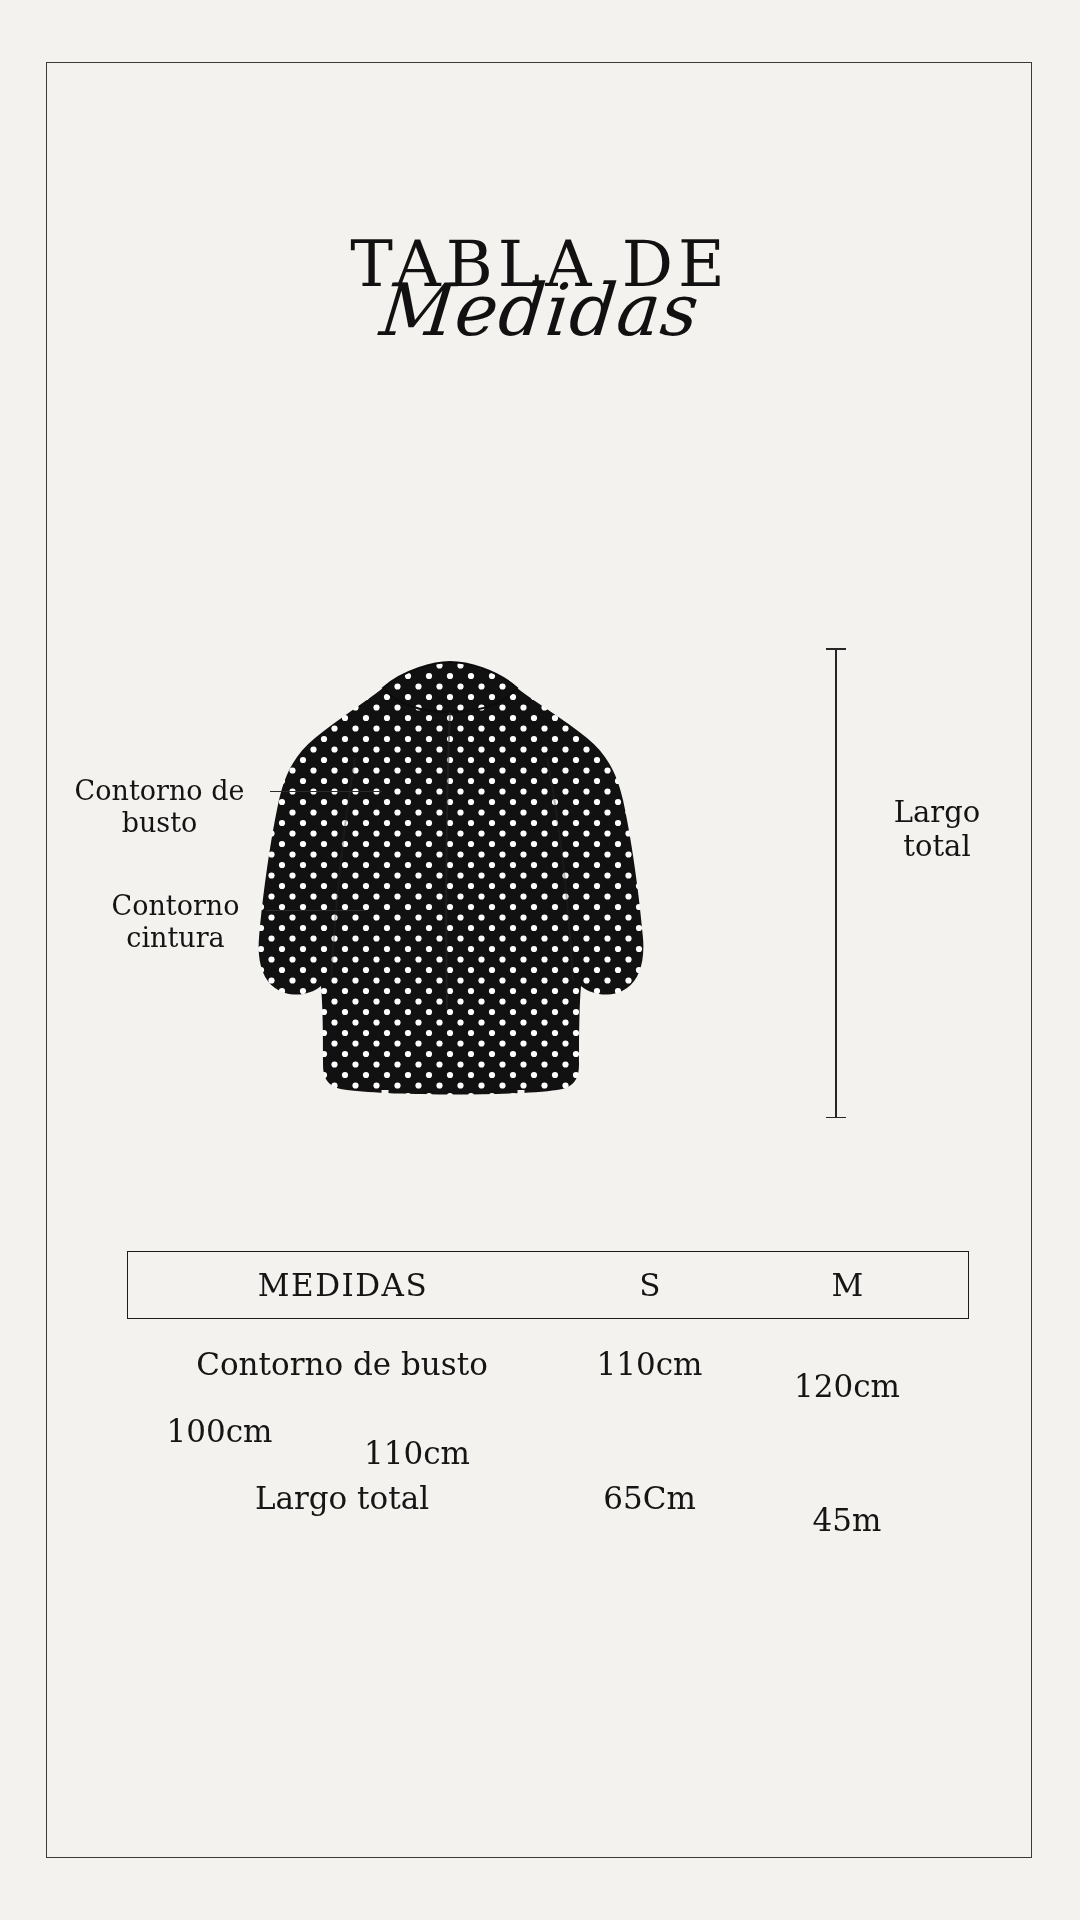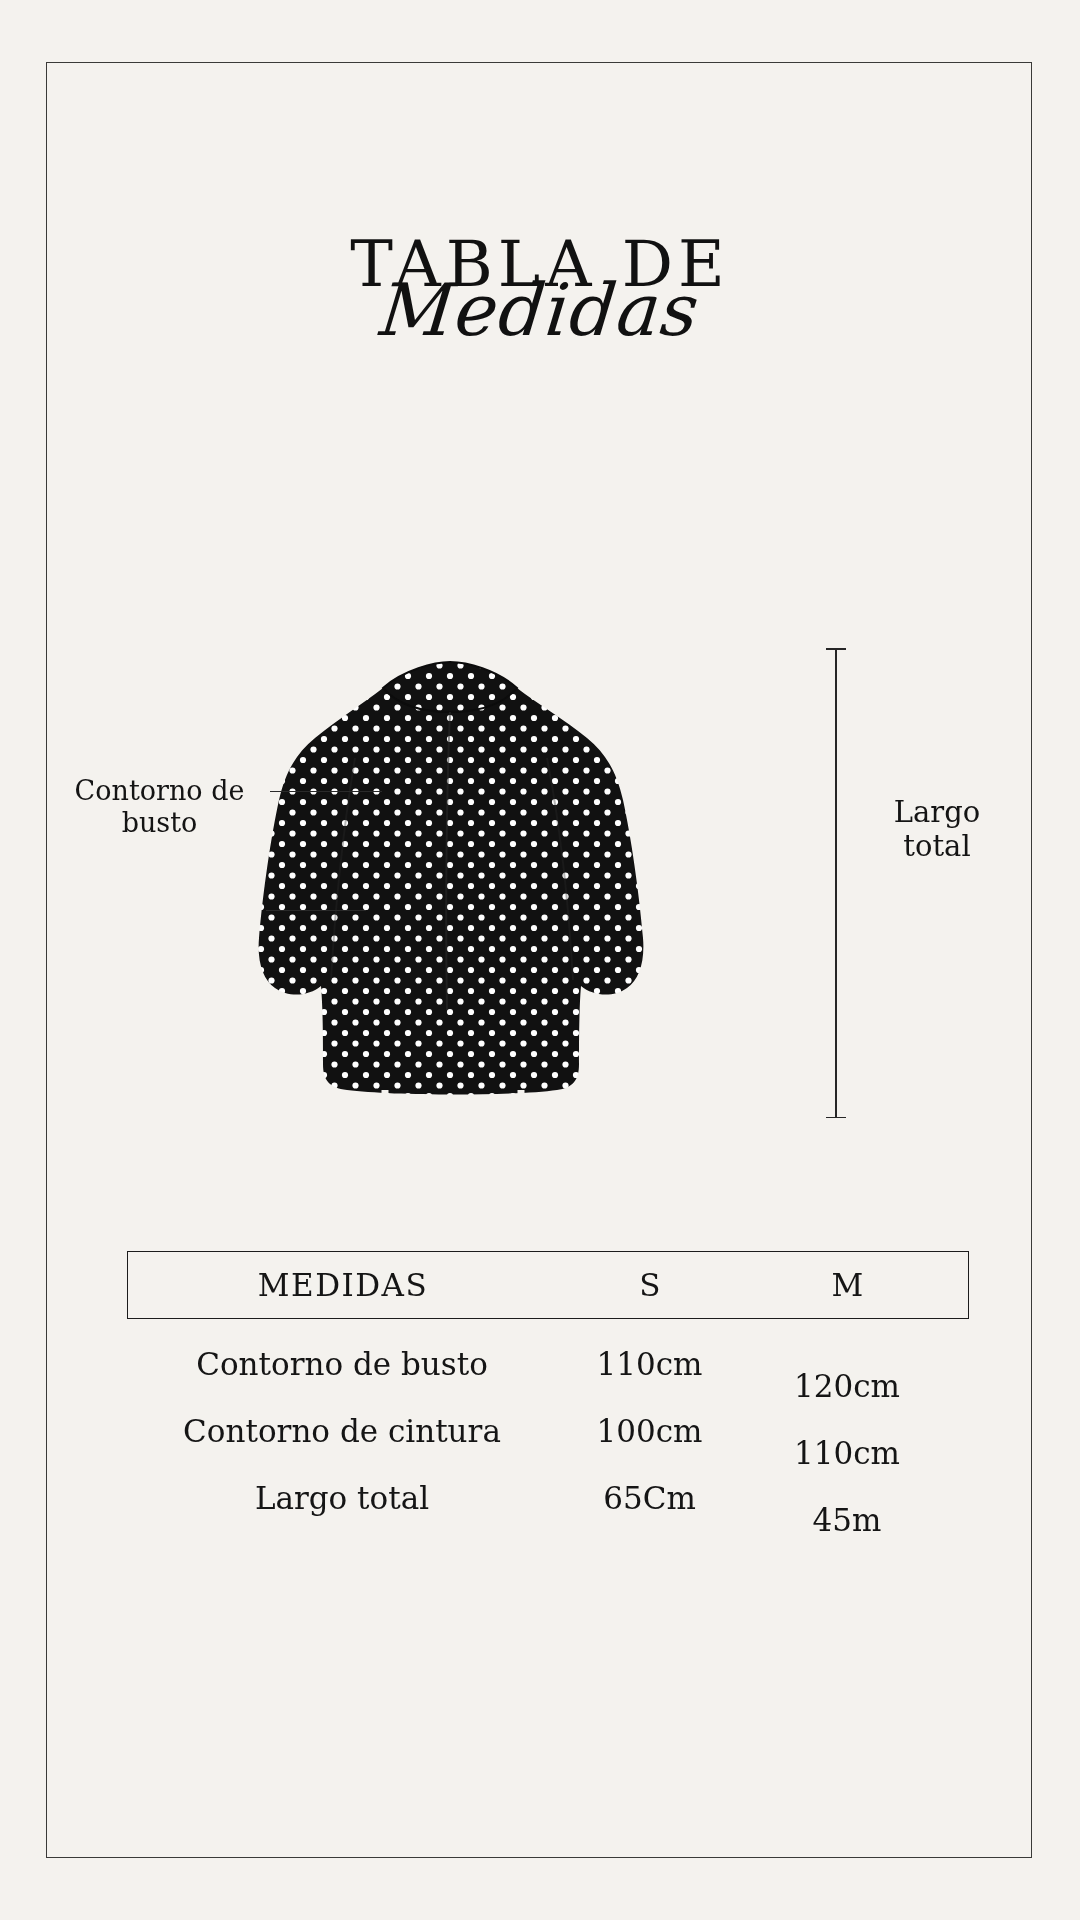--- a/index.html
+++ b/index.html
@@ -241,20 +241,21 @@
       <path d="M312 108 C326 180, 334 260, 338 330" stroke="#2b2b2b" stroke-width="2" fill="none" opacity="0.35"></path>
 
       <path d="M150 440 L150 452" stroke="#f4f2ee" stroke-width="7" fill="none"></path>
       <path d="M286 440 L286 452" stroke="#f4f2ee" stroke-width="7" fill="none"></path>
     </svg>
   </div>
 
   <div class="callout callout-busto">Contorno de busto</div>
   <div class="leader leader-busto"></div>
 
+  <div class="callout callout-cintura">Contorno cintura</div>
   <div class="leader leader-cintura"></div>
 
   <div class="bracket">
     <div class="cap top"></div>
     <div class="vline"></div>
     <div class="cap bottom"></div>
   </div>
   <div class="callout-largo">Largo total</div>
 
   <div class="table-head">
@@ -263,21 +264,20 @@
     <div class="th th-m">M</div>
   </div>
 
   <div class="table-body">
     <div class="trow">
       <div class="cell cell-label">Contorno de busto</div>
       <div class="cell cell-s">110cm</div>
       <div class="cell cell-m">120cm</div>
     </div>
     <div class="trow">
-      <div class="cell cell-label">Contorno de cintura</div>
       <div class="cell cell-s">100cm</div>
       <div class="cell cell-m">110cm</div>
     </div>
     <div class="trow">
       <div class="cell cell-label">Largo total</div>
       <div class="cell cell-s">65Cm</div>
       <div class="cell cell-m">45m</div>
     </div>
   </div>
 

